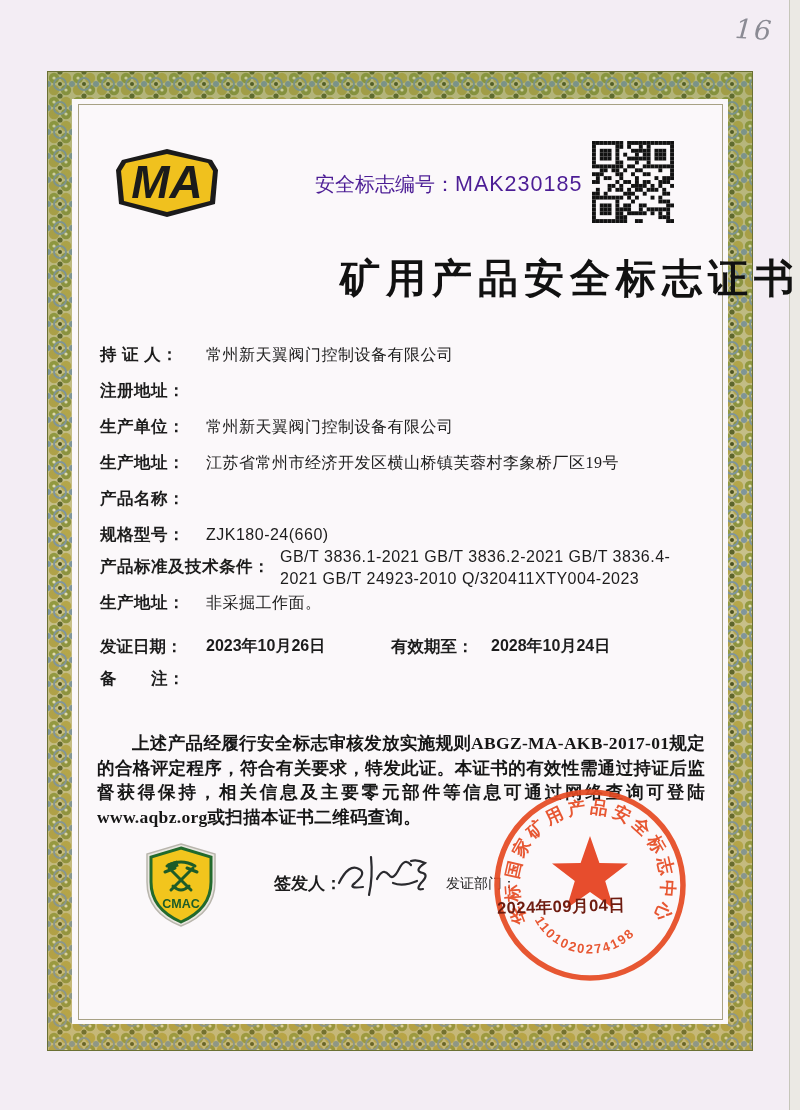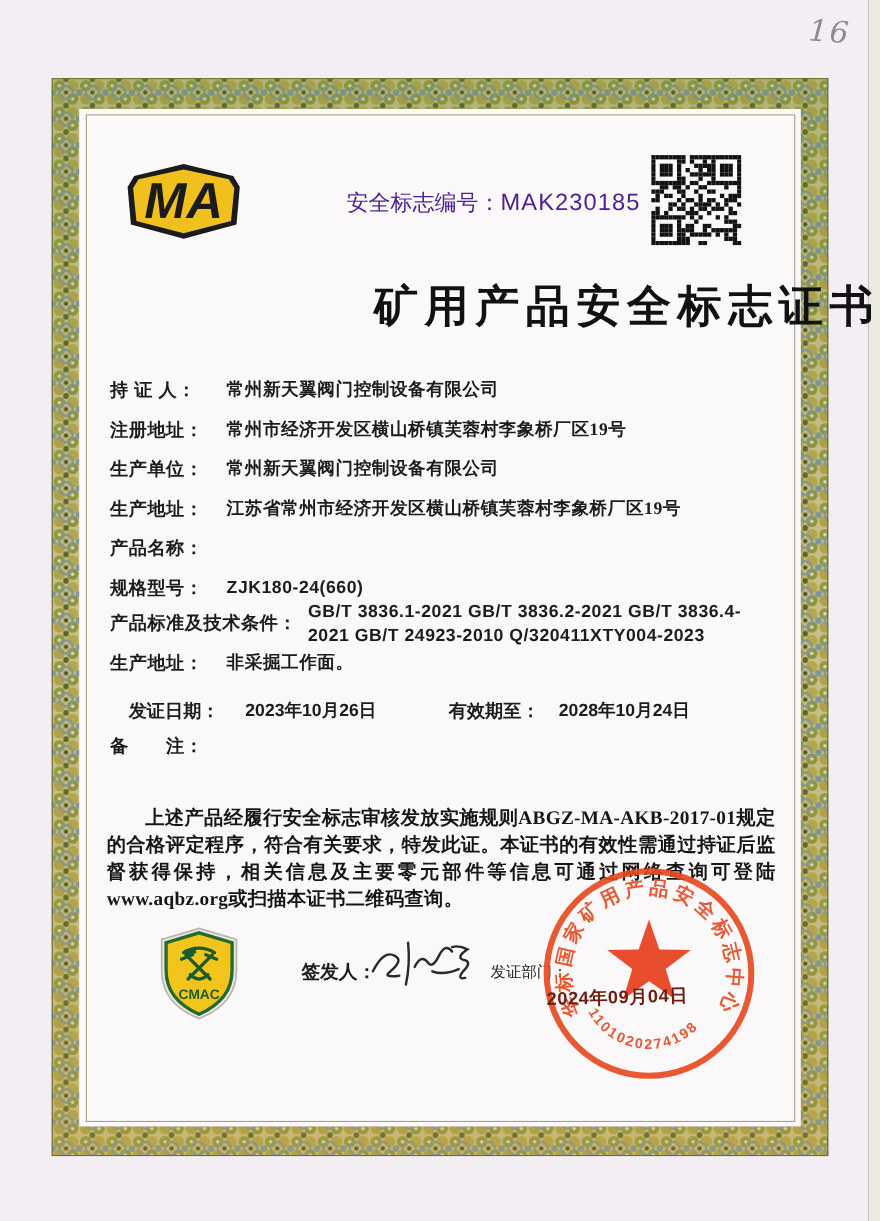--- a/index.html
+++ b/index.html
@@ -30,27 +30,27 @@
     left:0;top:251px;width:800px;text-align:right;
     font-family:"Liberation Serif", serif;font-weight:bold;
     font-size:40px;letter-spacing:6px;color:#111;
   }
   
   .row{left:100px;width:608px;display:flex;align-items:flex-start;}
   .row .lbl{
     flex:0 0 106px;font-weight:bold;font-size:16.5px;letter-spacing:0.5px;white-space:nowrap;
   }
   .row .val{
-    font-family:"Liberation Serif", serif;font-weight:bold;font-size:16px;
+    font-family:"Liberation Serif", serif;font-weight:normal;font-size:16px;
     letter-spacing:0.5px;line-height:1.4;
   }
   .row .val.sansval{font-family:"Liberation Sans", sans-serif;font-size:16px;}
   .row-std .lbl{flex:0 0 180px;}
   .row-std .val{width:420px;}
-  .dates-row{left:100px;top:636px;width:608px;display:flex;margin-left:17px;}
+  .dates-row{left:100px;top:636px;width:608px;display:flex;}
   .dates-row .lbl{font-weight:bold;font-size:16.5px;white-space:nowrap;}
   .dates-row .val{font-weight:bold;font-size:16px;white-space:nowrap;}
   
   .body-par{
     left:97px;top:731px;width:608px;
     font-family:"Liberation Serif", serif;font-weight:bold;
     font-size:17.5px;line-height:1.4;letter-spacing:0.3px;
     text-indent:2em;text-align:justify;color:#161616;
   }
   
@@ -356,21 +356,20 @@
   </svg>
 
 <div class="abs cert-title">矿用产品安全标志证书</div>
 
 <div class="abs row" style="top:344px">
   <span class="lbl">持 证 人：</span>
   <span class="val">常州新天翼阀门控制设备有限公司</span>
 </div>
 <div class="abs row" style="top:380px">
   <span class="lbl">注册地址：</span>
-  <span class="val">常州市经济开发区横山桥镇芙蓉村李象桥厂区19号</span>
 </div>
 <div class="abs row" style="top:416px">
   <span class="lbl">生产单位：</span>
   <span class="val">常州新天翼阀门控制设备有限公司</span>
 </div>
 <div class="abs row" style="top:452px">
   <span class="lbl">生产地址：</span>
   <span class="val">江苏省常州市经济开发区横山桥镇芙蓉村李象桥厂区19号</span>
 </div>
 <div class="abs row" style="top:488px">

